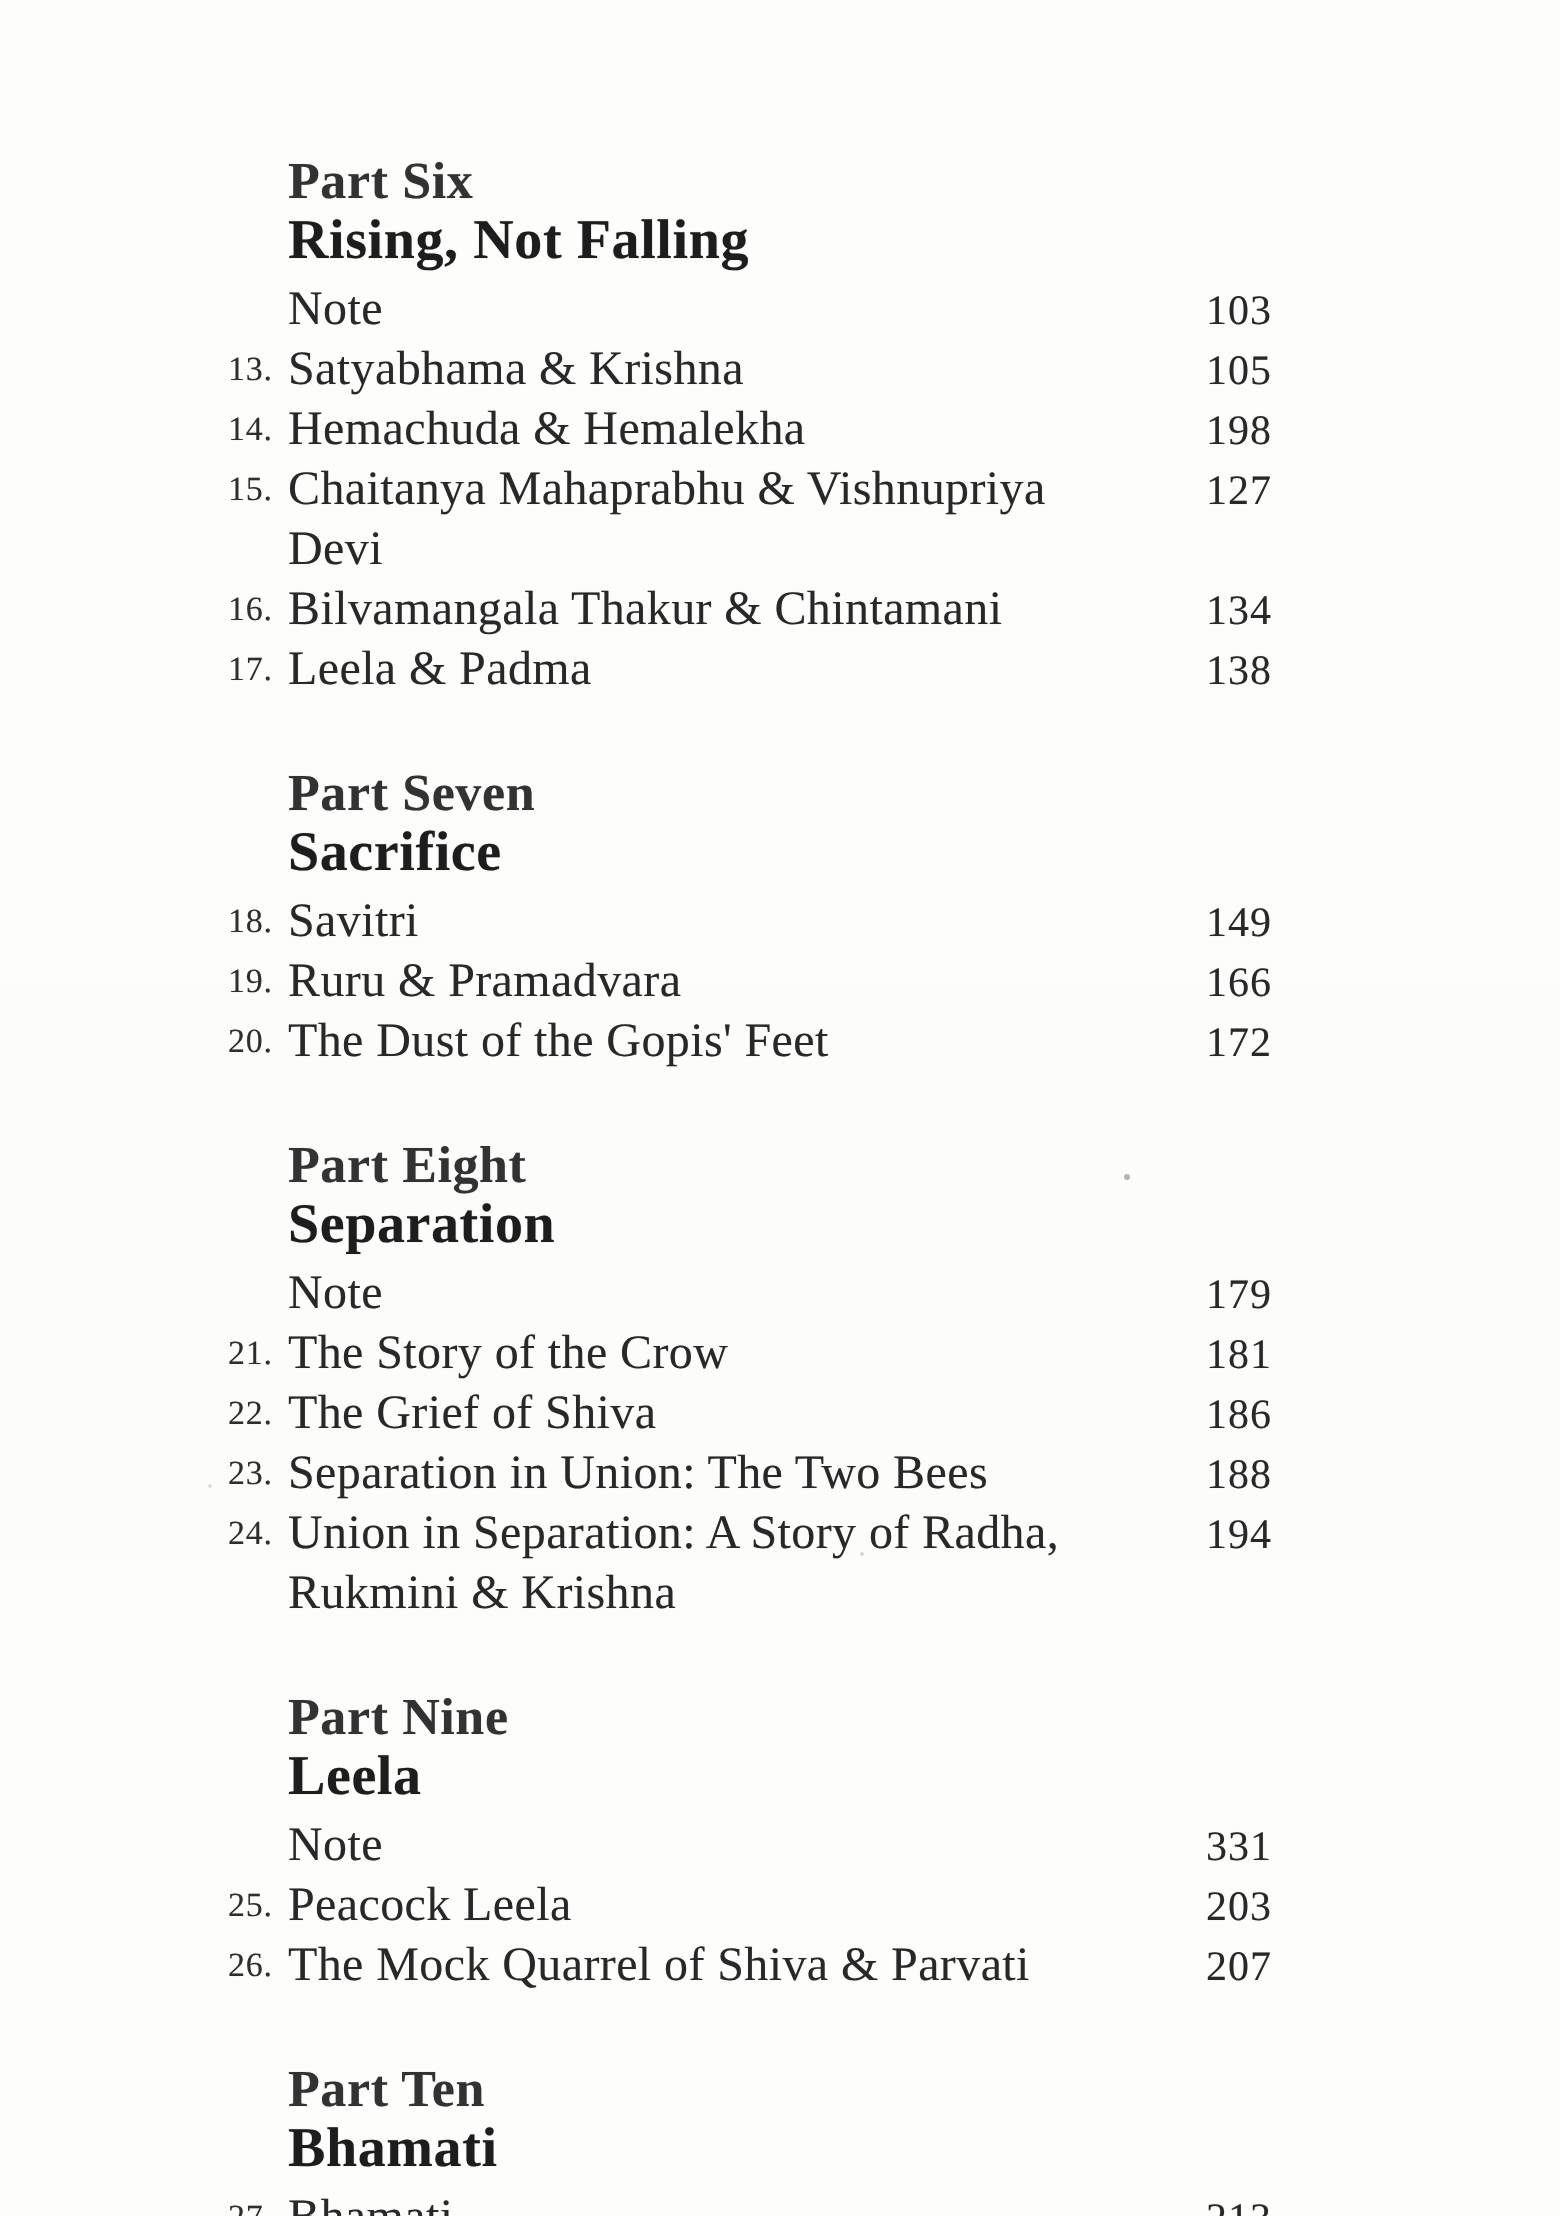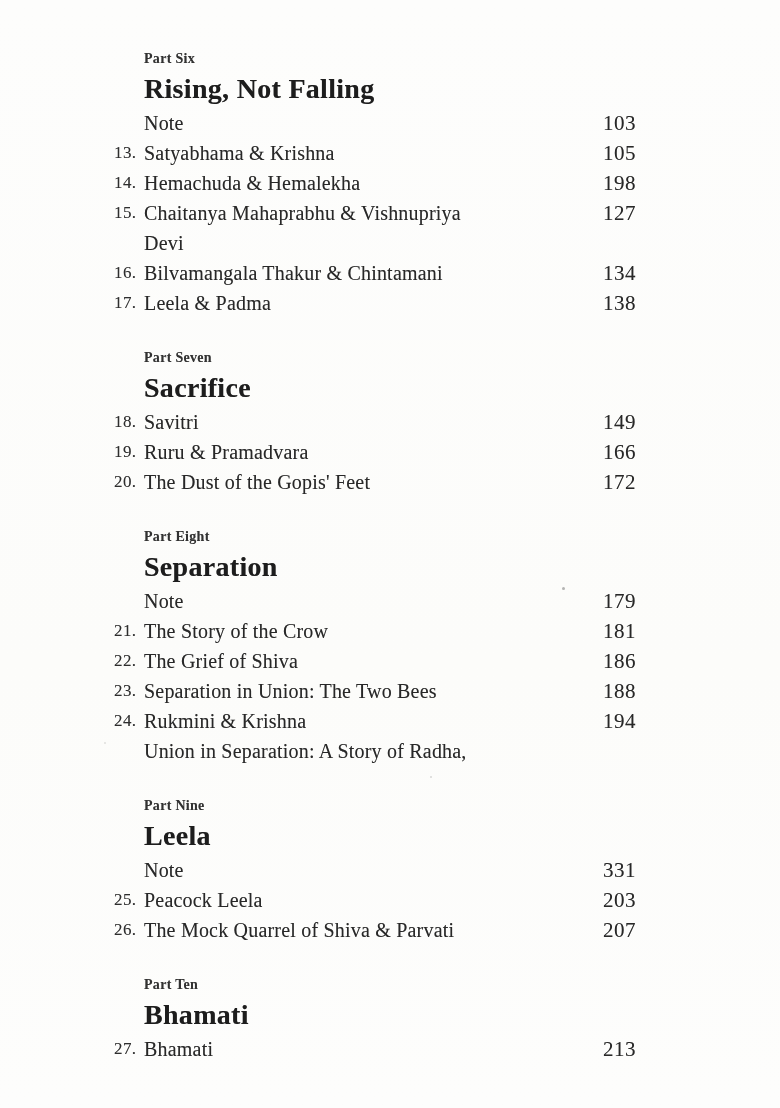--- a/index.html
+++ b/index.html
@@ -14,26 +14,27 @@
     color: #2b2b2b;
     padding: 44px 135px 0 114px;
     overflow: hidden;
   }
 
   .section { margin-top: 25px; }
   .section:first-child { margin-top: 0; }
 
   .part-label {
     margin-left: 30px;
-    font-size: 14px;
+    font-size: 26px;
     font-weight: 700;
     line-height: 30px;
     letter-spacing: 0.3px;
     color: #323232;
     text-shadow: 0 0 0.5px rgba(40,40,40,0.35);
+    margin-top: 32px;
   }
 
   .part-title {
     margin-left: 30px;
     font-size: 28px;
     font-weight: 700;
     line-height: 30px;
     letter-spacing: 0.3px;
     color: #1d1d1d;
     margin-bottom: 4px;
@@ -50,21 +51,21 @@
     width: 30px;
     font-size: 17px;
     line-height: 30px;
     letter-spacing: 0.4px;
     color: #2e2e2e;
     text-shadow: 0 0 0.4px rgba(40,40,40,0.3);
   }
 
   .entry .title-lines {
     flex: 1 1 auto;
-    font-size: 20px;
+    font-size: 24px;
     line-height: 30px;
     letter-spacing: 0.2px;
     color: #282828;
     text-shadow: 0 0 0.4px rgba(40,40,40,0.3);
   }
 
   .entry .page-num {
     flex: 0 0 auto;
     min-width: 42px;
     text-align: left;
@@ -188,22 +189,22 @@
         <div class="entry">
           <span class="num">23.</span>
           <span class="title-lines">
             <div>Separation in Union: The Two Bees</div>
           </span>
           <span class="page-num">188</span>
         </div>
         <div class="entry">
           <span class="num">24.</span>
           <span class="title-lines">
+            <div>Union in Separation: A Story of Radha,</div>
             <div>Rukmini &amp; Krishna</div>
-            <div>Union in Separation: A Story of Radha,</div>
           </span>
           <span class="page-num">194</span>
         </div>
       </div>
       <div class="section">
         <div class="part-label">Part Nine</div>
         <div class="part-title">Leela</div>
         <div class="entry">
           <span class="num"></span>
           <span class="title-lines">

